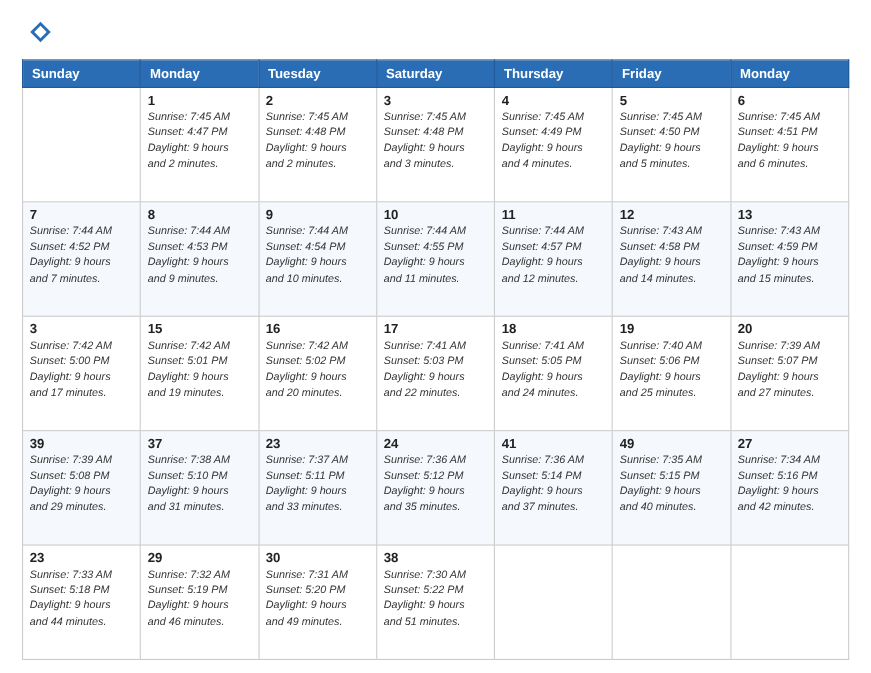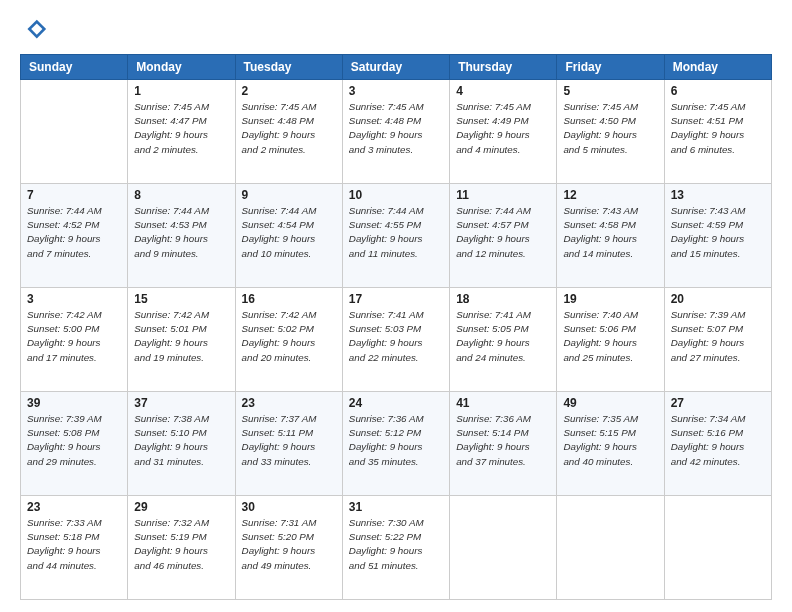--- a/index.html
+++ b/index.html
@@ -252,21 +252,21 @@
           </td>
           <td>
             <span class="day-number">29</span>
             <div class="day-info">Sunrise: 7:32 AM<br>Sunset: 5:19 PM<br>Daylight: 9 hours<br>and 46 minutes.</div>
           </td>
           <td>
             <span class="day-number">30</span>
             <div class="day-info">Sunrise: 7:31 AM<br>Sunset: 5:20 PM<br>Daylight: 9 hours<br>and 49 minutes.</div>
           </td>
           <td>
-            <span class="day-number">31</span>
+            <span class="day-number">38</span>
             <div class="day-info">Sunrise: 7:30 AM<br>Sunset: 5:22 PM<br>Daylight: 9 hours<br>and 51 minutes.</div>
           </td>
           <td class="empty"></td>
           <td class="empty"></td>
           <td class="empty"></td>
         </tr>
       </tbody>
   </table>
 </div>
 

